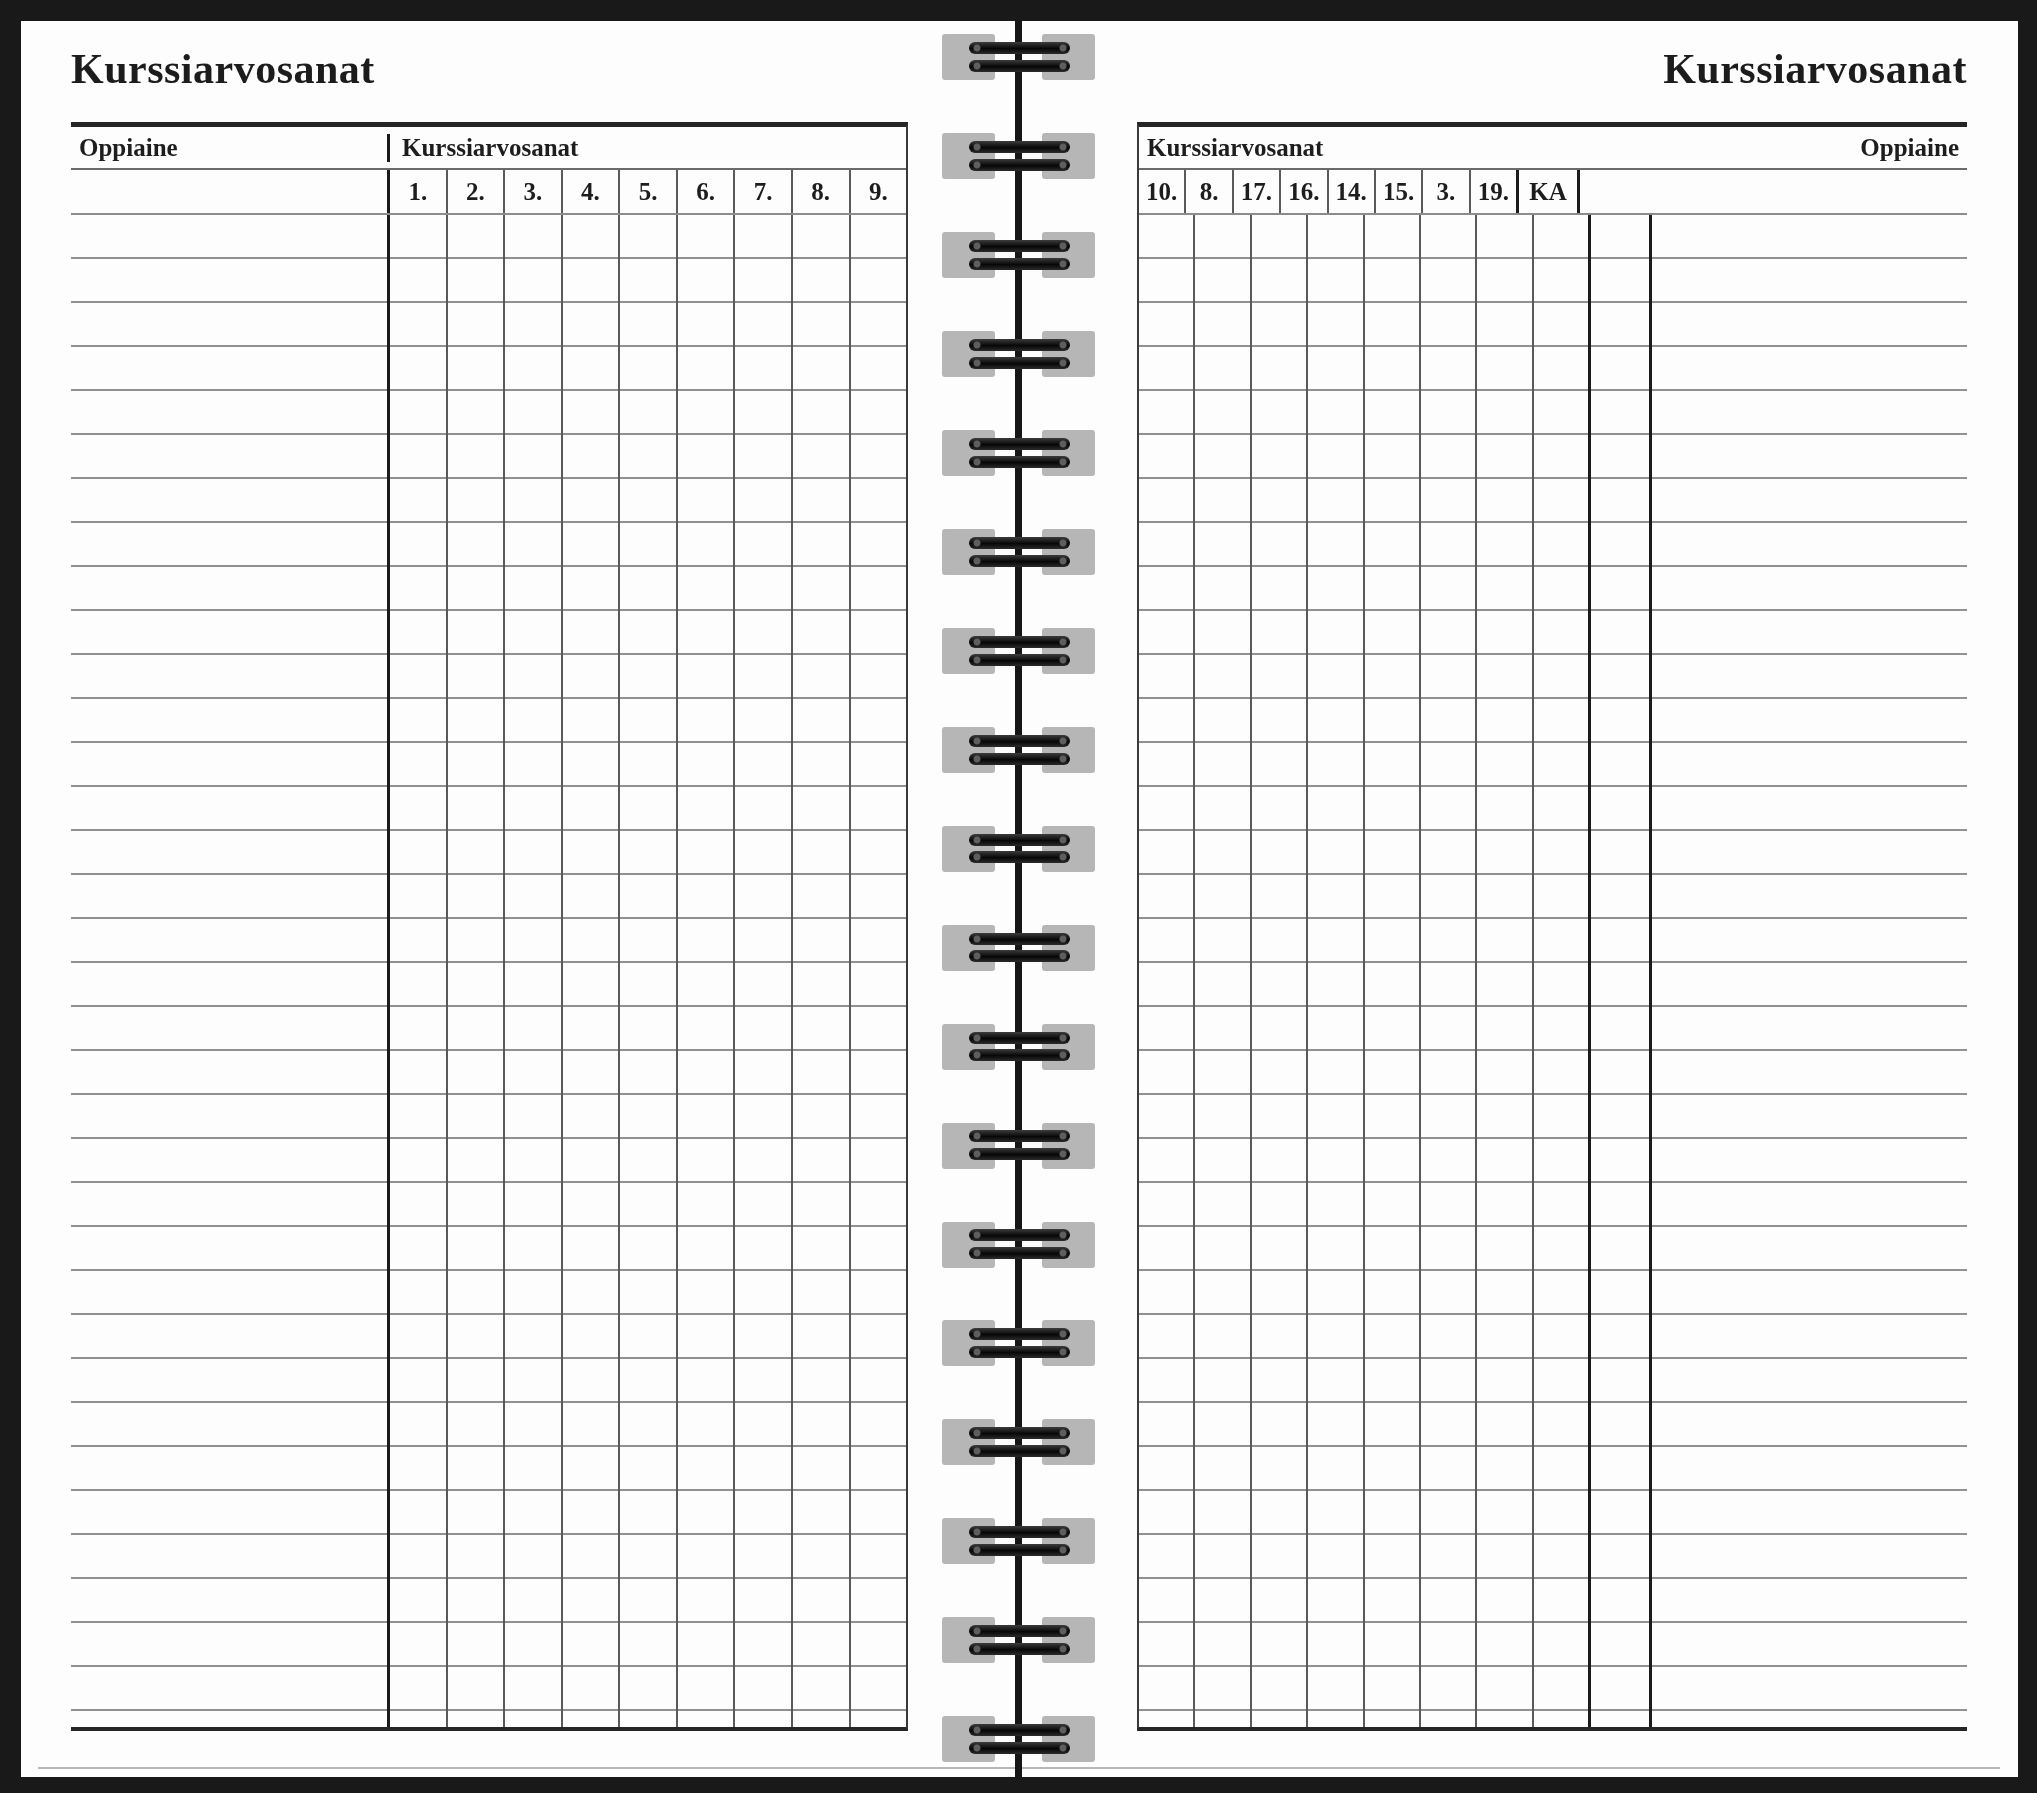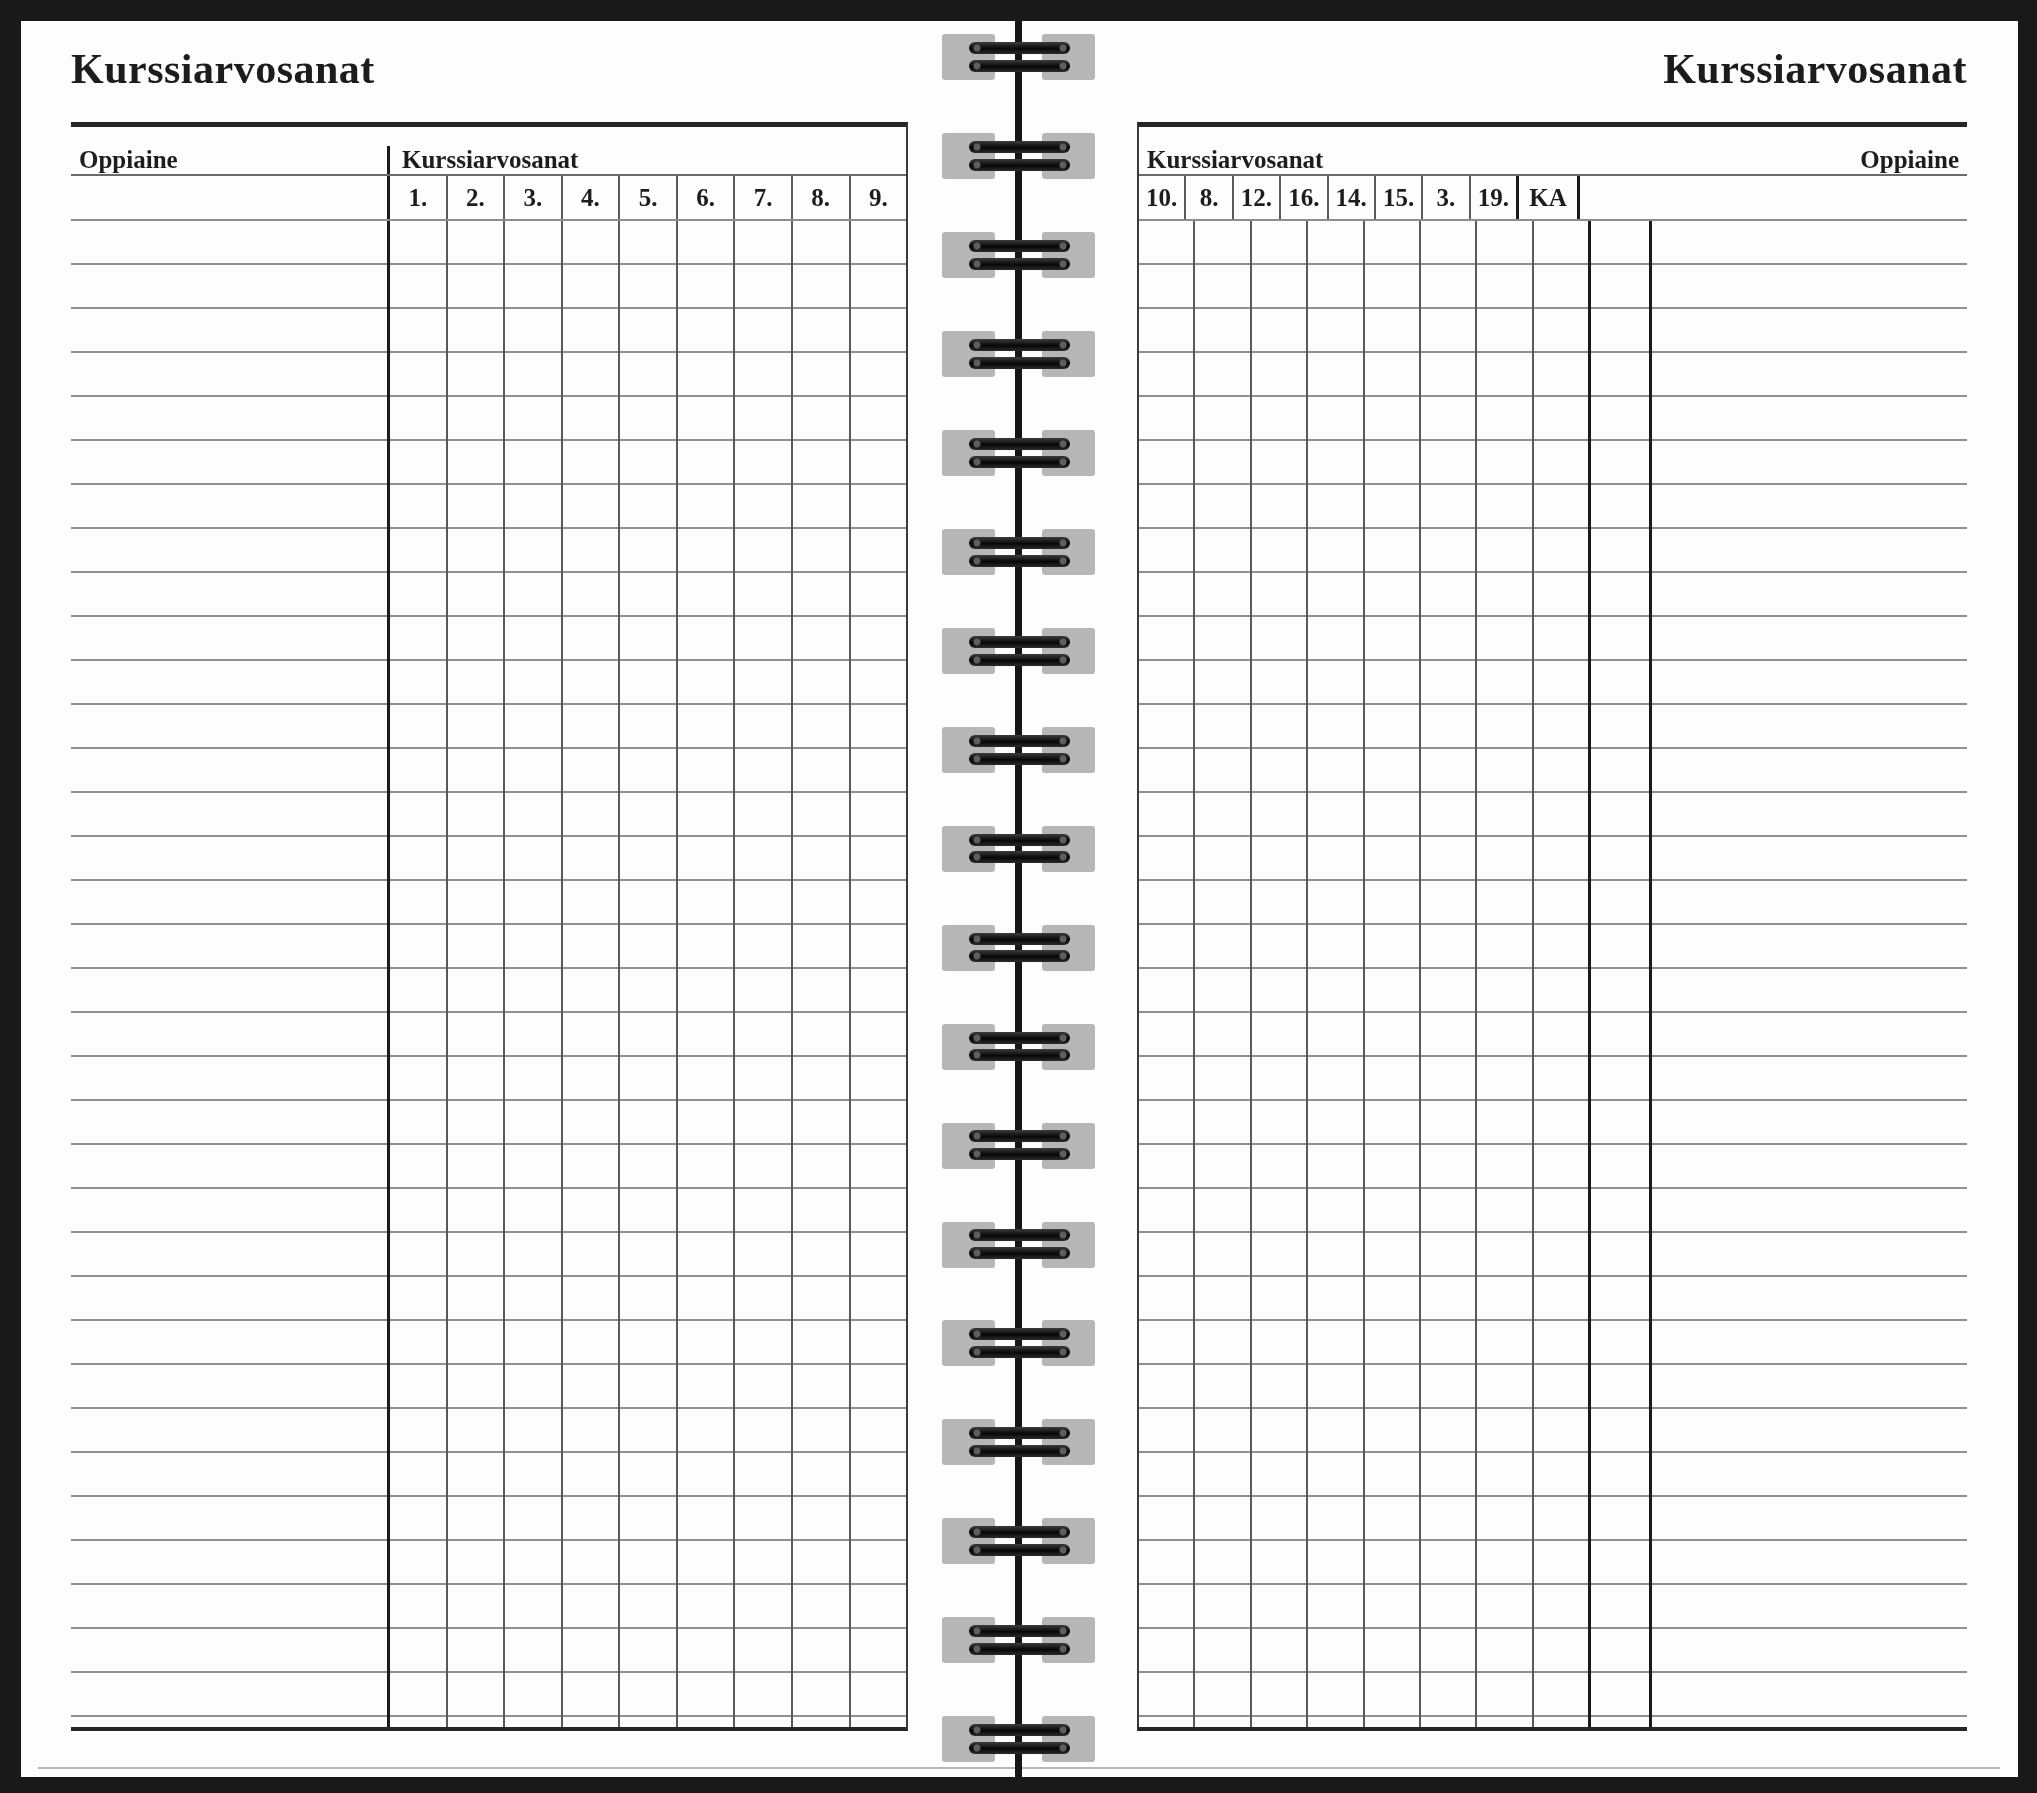--- a/index.html
+++ b/index.html
@@ -30,21 +30,21 @@
   
   .title { position: absolute; top: 45px; font-size: 42px; font-weight: bold; letter-spacing: 0.5px; color: #1c1c1c; z-index: 2; }
   .title-left  { left: 71px; }
   .title-right { right: 71px; }
 
   
   .gtable { position: absolute; top: 122px; height: 1609px; display: flex; flex-direction: column; z-index: 2; }
   .gtable-left  { left: 71px;  width: 837px; border-top: 5px solid #262626; border-bottom: 4px solid #262626; border-right: 2px solid #3a3a3a; }
   .gtable-right { left: 1137px; width: 830px; border-top: 5px solid #262626; border-bottom: 4px solid #262626; border-left: 2px solid #3a3a3a; }
 
-  .hrow { height: 49px; border-bottom: 2px solid #6a6a6a; display: flex; align-items: flex-end; font-size: 25px; font-weight: bold; }
+  .hrow { height: 43px; border-bottom: 2px solid #6a6a6a; display: flex; align-items: center; font-size: 25px; font-weight: bold; }
   .hcell { display: flex; align-items: center; }
   .subject-w { width: 319px; }
   .divider-r { border-right: 3px solid #1b1b1b; }
   .gtable-left .subject-head { padding-left: 8px; }
   .gtable-left .grades-head  { flex: 1; padding-left: 12px; }
   .gtable-right .hrow { justify-content: space-between; padding: 0 8px; }
 
   .nrow { height: 45px; border-bottom: 2px solid #8c8c8c; display: flex; font-size: 25px; font-weight: bold; }
   .ncells { display: flex; }
   .gtable-left .ncells { flex: 1; }
@@ -119,21 +119,21 @@
 
     <div class="gtable gtable-right">
       <div class="hrow">
         <div class="hcell">Kurssiarvosanat</div>
         <div class="hcell">Oppiaine</div>
       </div>
       <div class="nrow">
         <div class="ncells">
           <div class="ncell">10.</div>
           <div class="ncell">8.</div>
-          <div class="ncell">12.</div>
+          <div class="ncell">17.</div>
           <div class="ncell">16.</div>
           <div class="ncell">14.</div>
           <div class="ncell">15.</div>
           <div class="ncell">3.</div>
           <div class="ncell">19.</div>
         </div>
         <div class="ka-cell">KA</div>
         <div class="wide-spacer"></div>
       </div>
       <div class="tbody">

